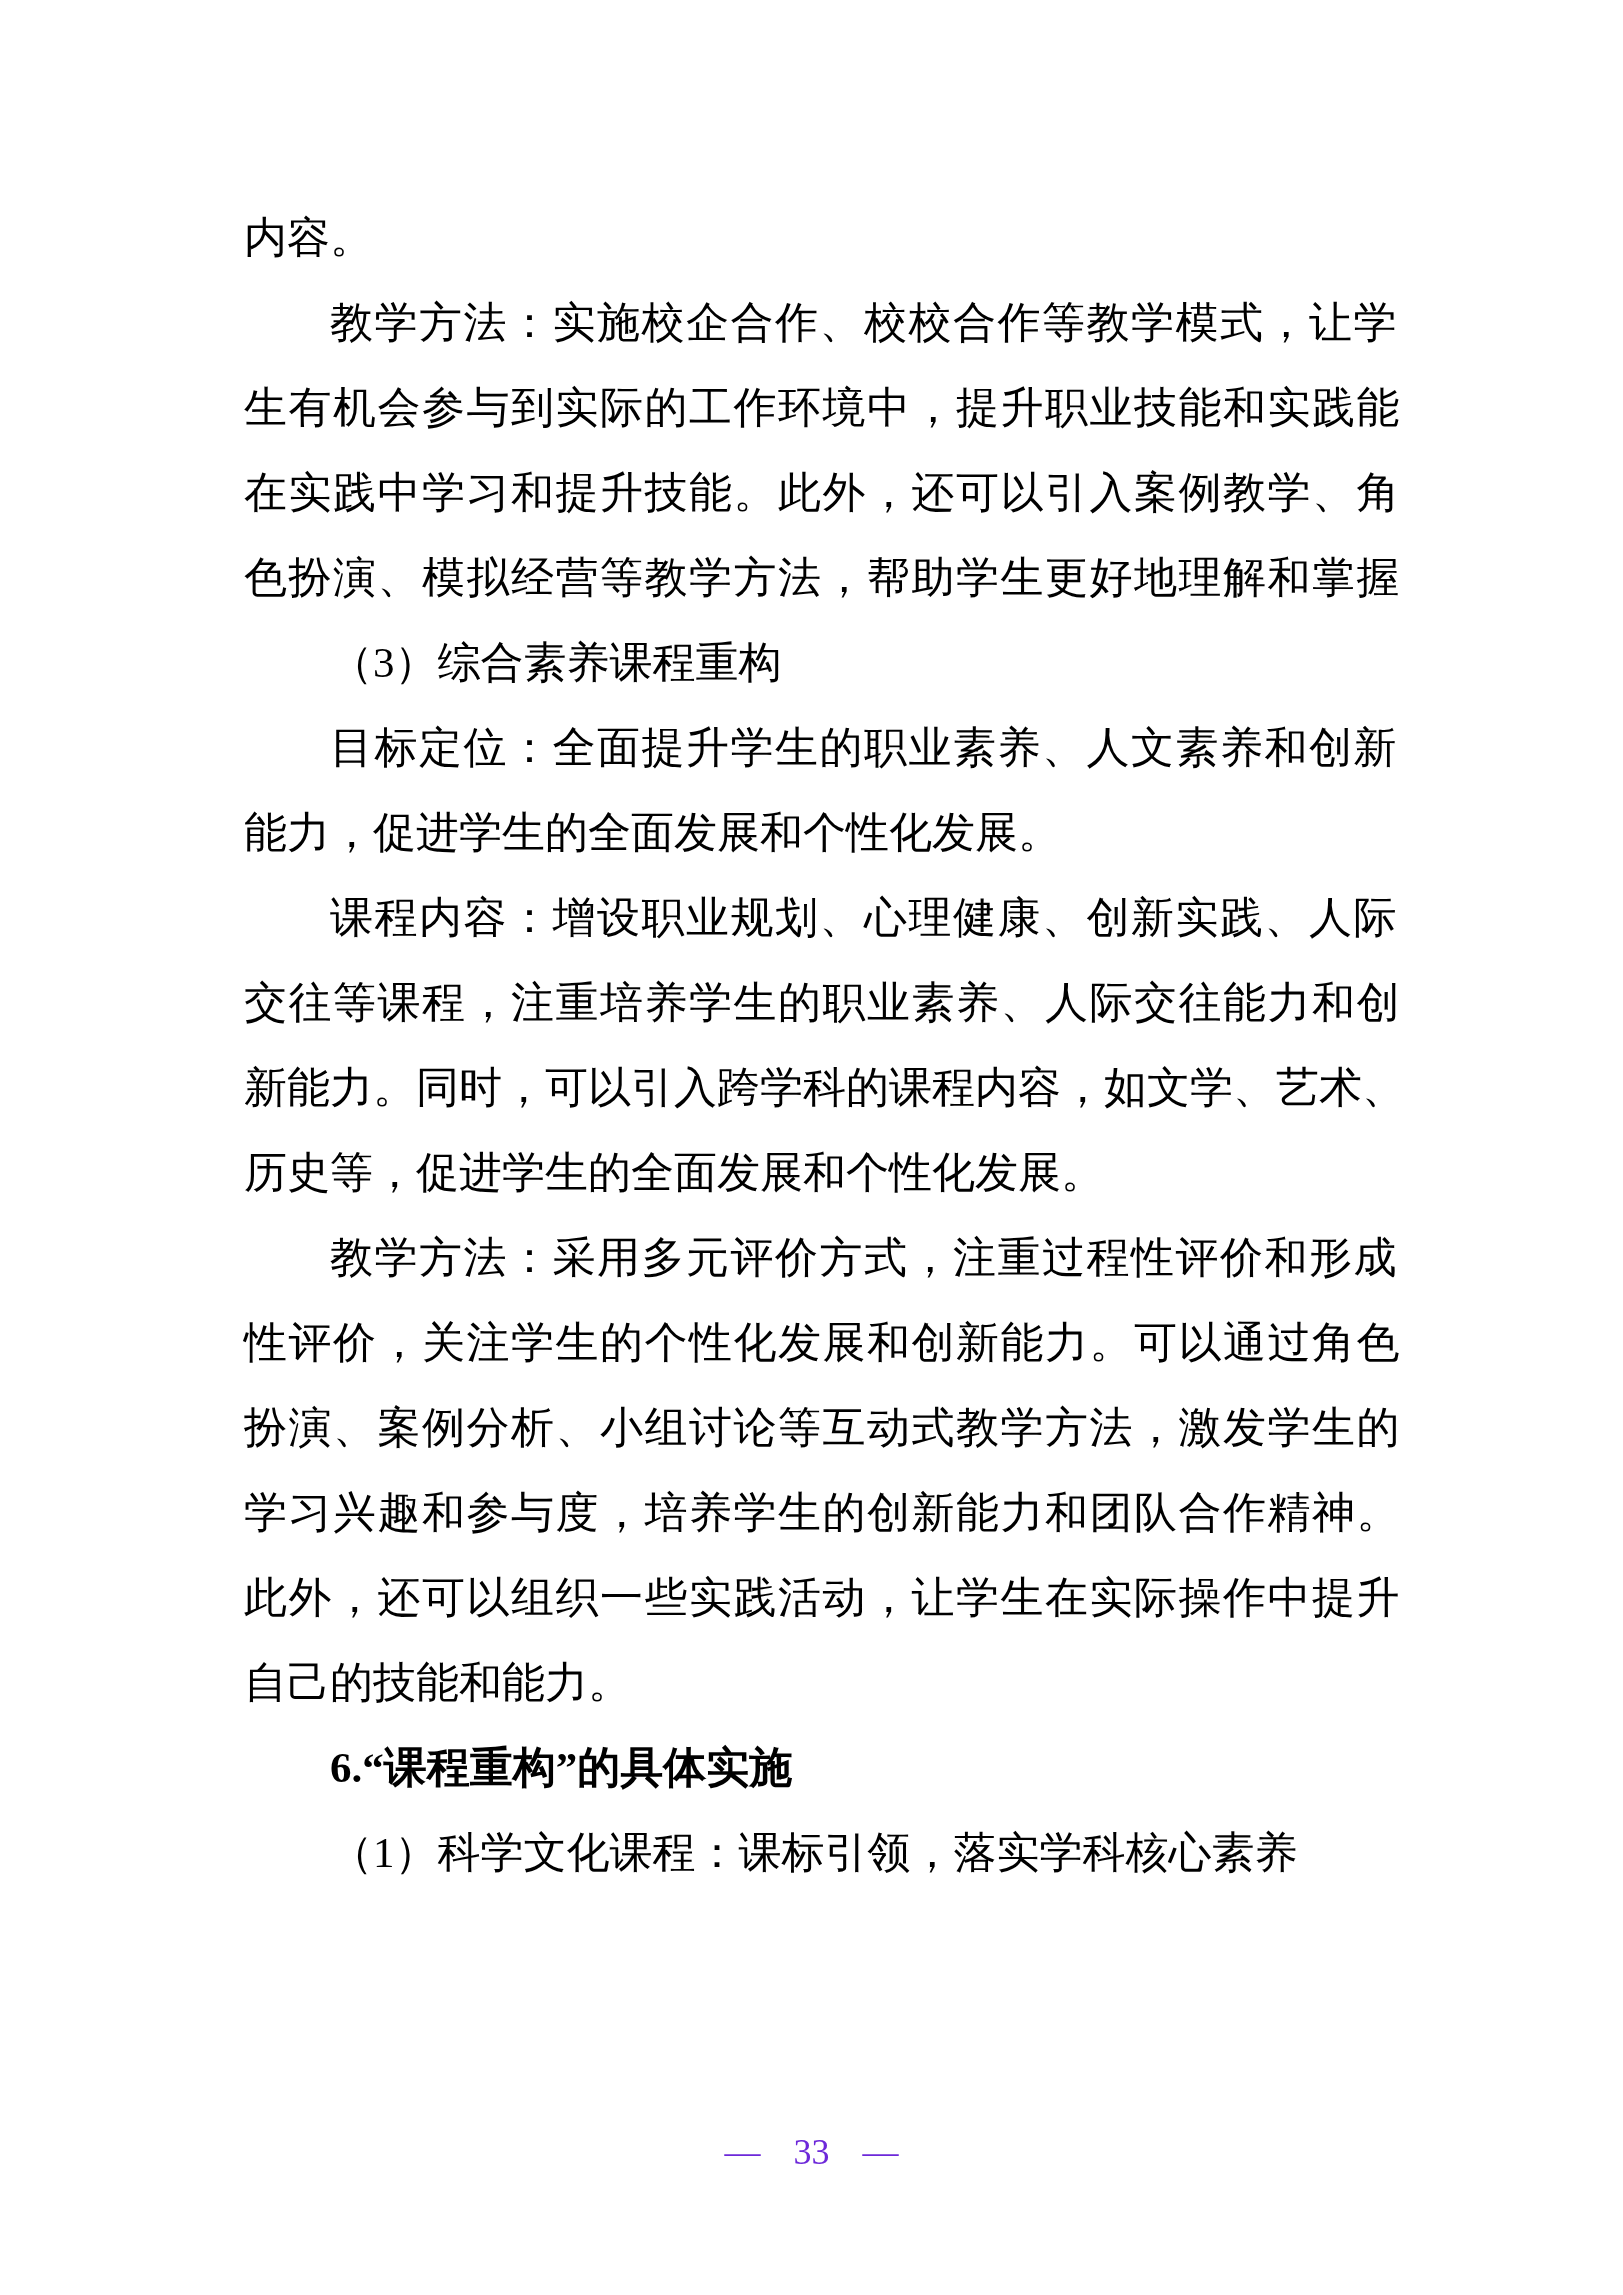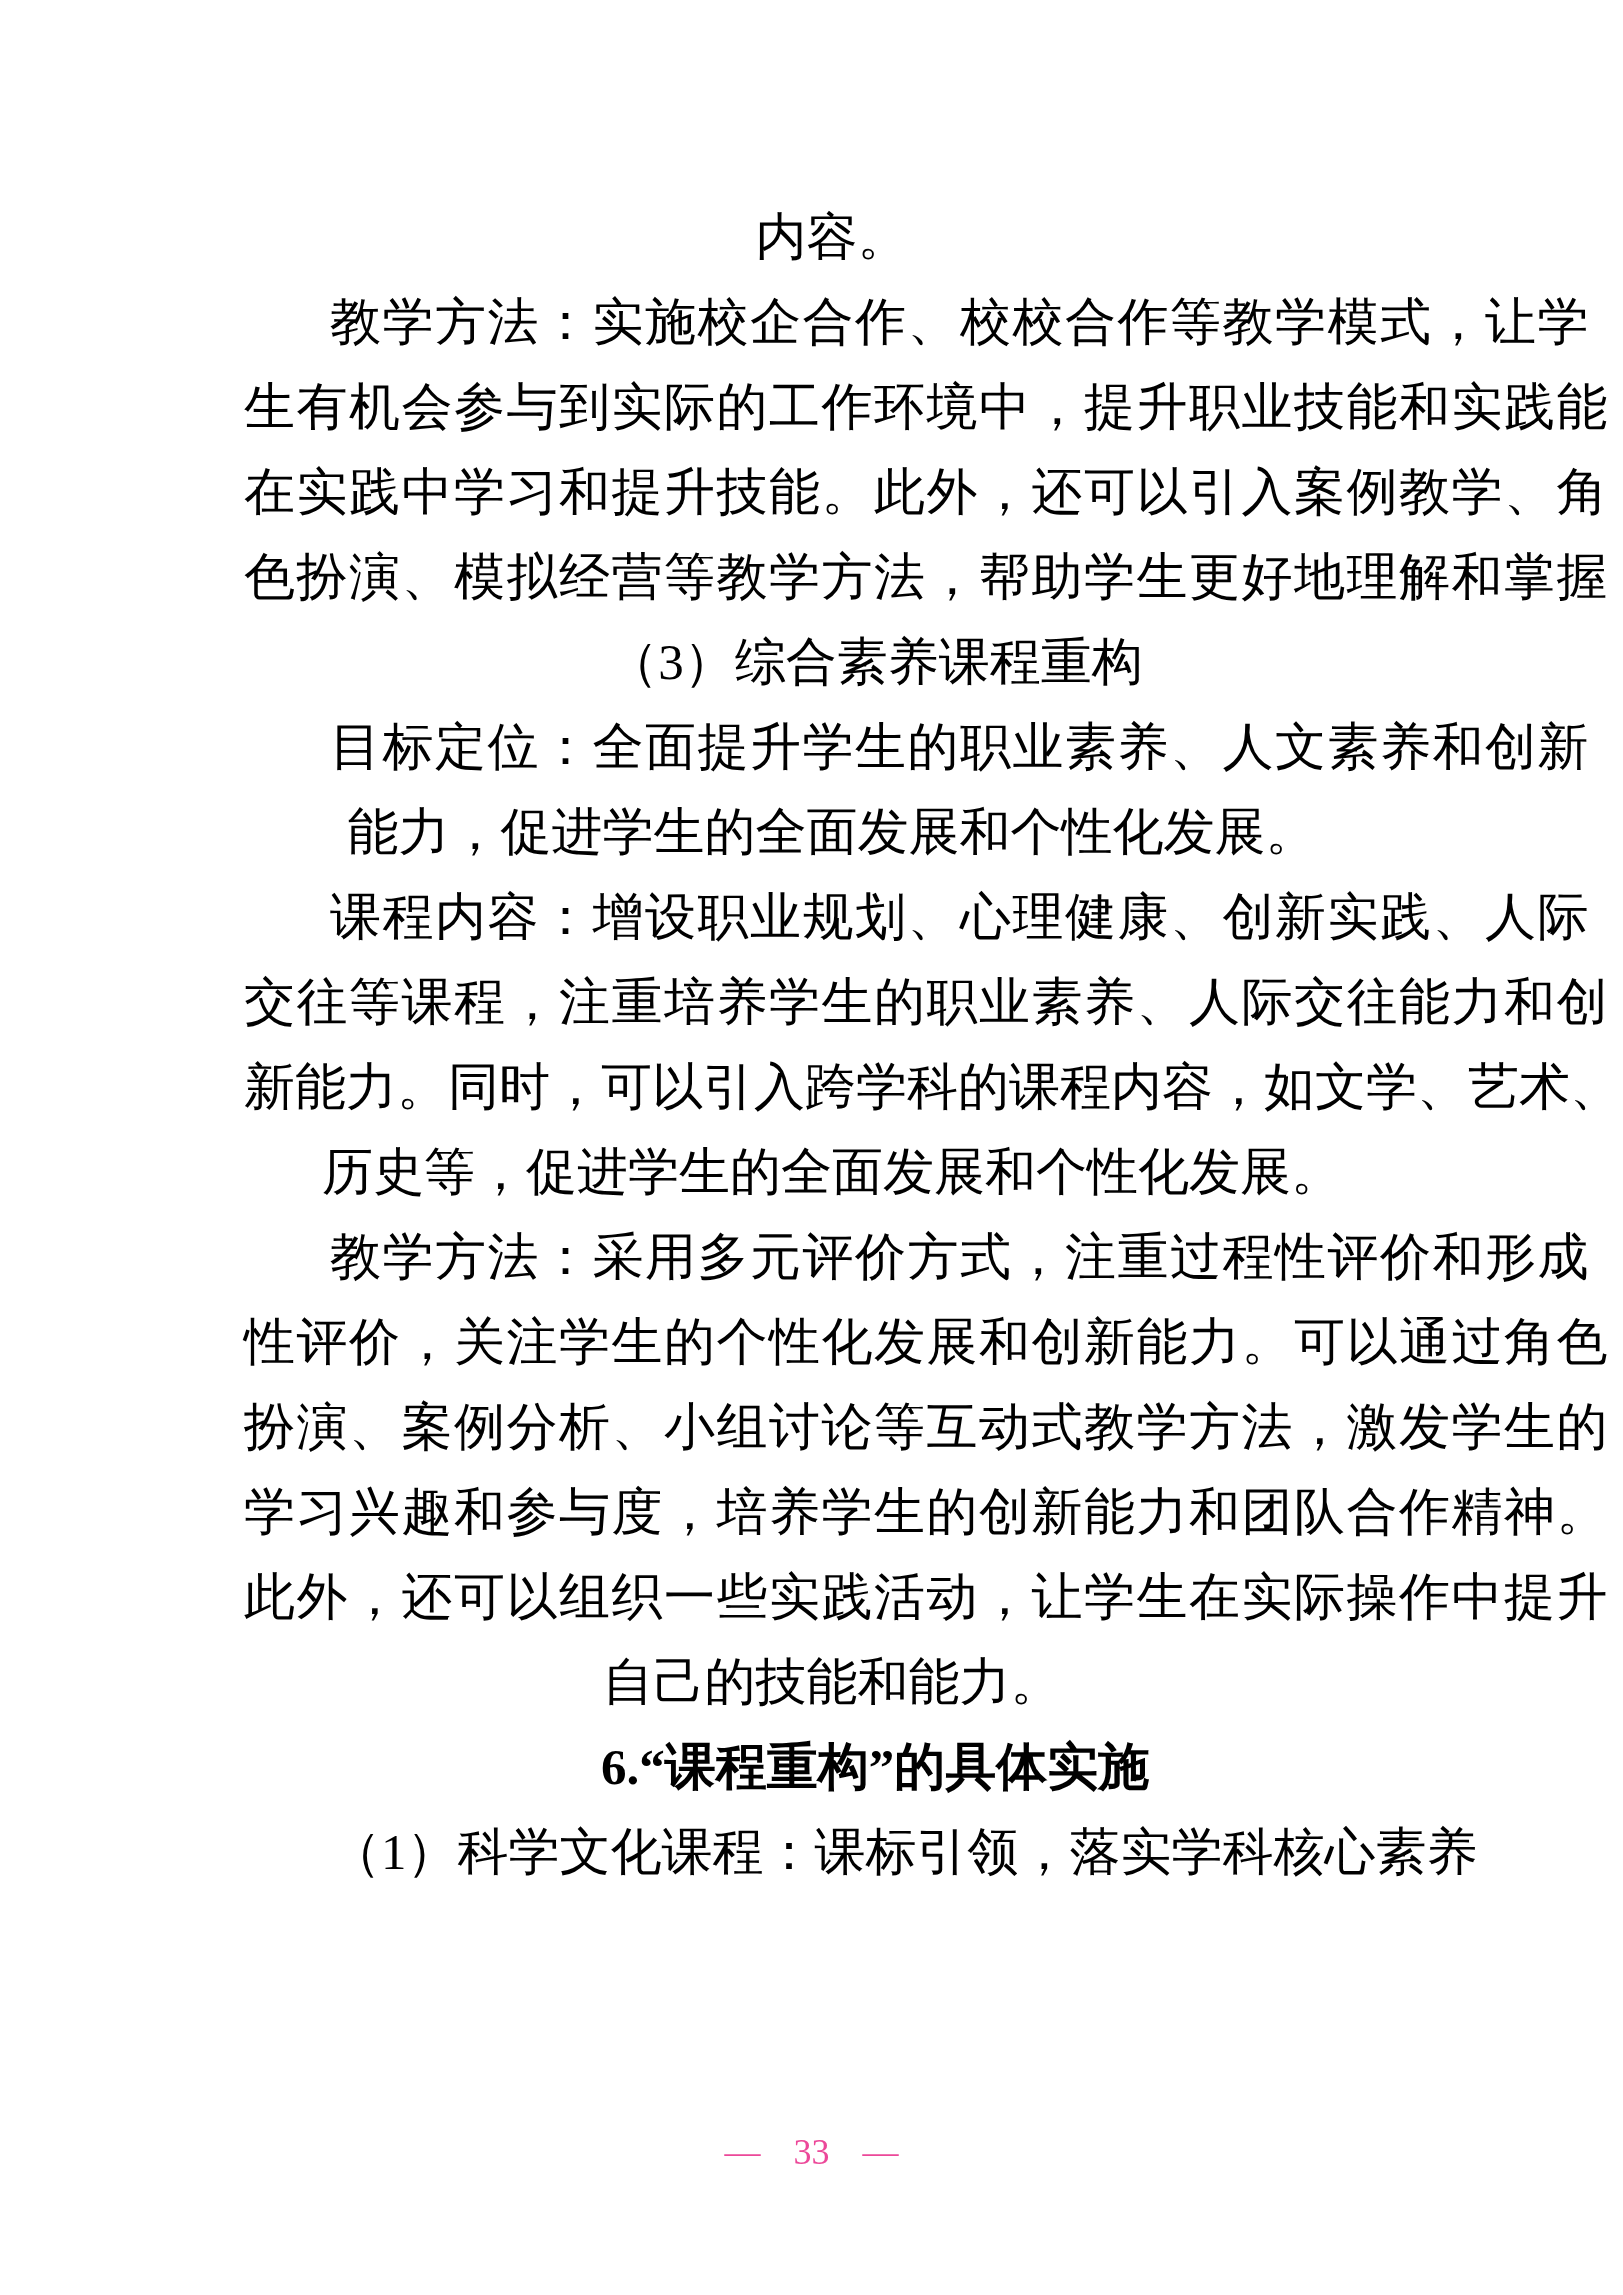--- a/index.html
+++ b/index.html
@@ -18,44 +18,43 @@
   }
   #text-block {
     position: absolute;
     left: 244px;
     top: 195px;
     width: 1176px;
   }
   .line {
     height: 85px;
     line-height: 85px;
-    font-size: 51px;
+    font-size: 43px;
     white-space: nowrap;
     color: #000000;
-    text-align: center;
   }
   .indent {
     padding-left: 86px;
   }
   
   .fill {
     letter-spacing: 1.5px;
   }
   .bold {
     font-weight: 700;
   }
   #footer {
     position: absolute;
     left: 0;
     top: 2132px;
     width: 1623px;
     text-align: center;
     font-size: 36px;
     line-height: 41px;
-    color: #ec4899;
+    color: #6d28d9;
   }
   #footer .page-num {
     display: inline-block;
     margin: 0 33px;
   }
   #footer .dash {
     display: inline-block;
   }
 </style>
 </head>

